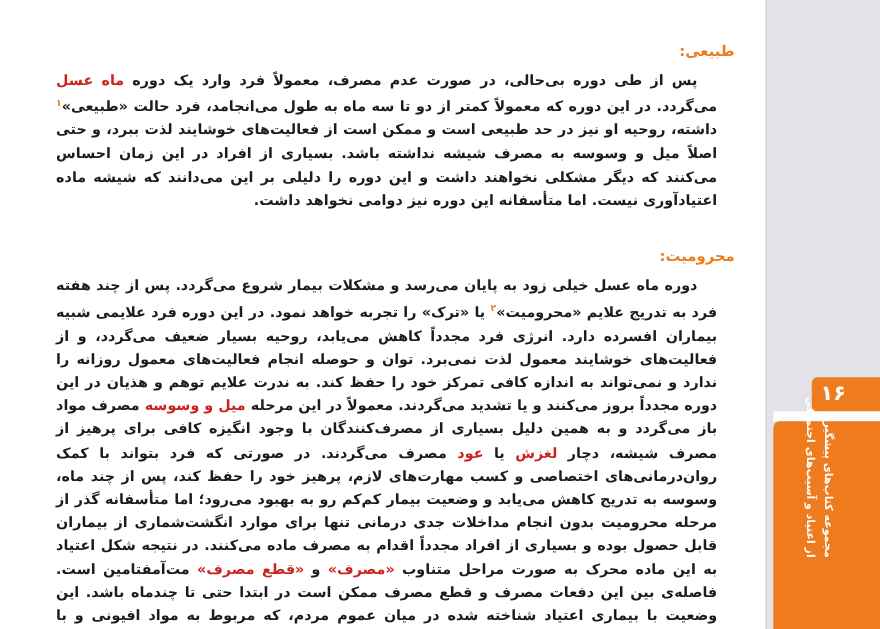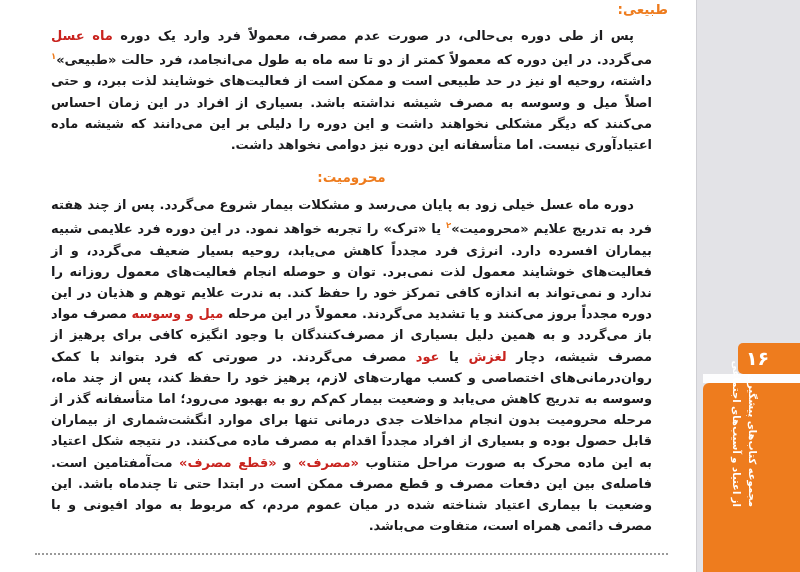--- a/index.html
+++ b/index.html
@@ -26,22 +26,22 @@
             background:var(--orange);border-radius:6px 0 0 0;}
   .series-title{position:absolute;left:57px;top:6px;width:118px;height:34px;
                 transform:rotate(90deg);transform-origin:0 0;
                 color:#fff;font-weight:bold;font-size:10px;line-height:16px;
                 direction:rtl;text-align:center;white-space:nowrap;}
 
   
   .content{position:absolute;left:35px;top:0;width:633px;direction:rtl;color:var(--body);}
   h2{font-size:13.5px;font-weight:bold;color:var(--orange);text-align:right;
      margin:0;padding:0;line-height:18px;}
-  h2.sec1{}
-  h2.sec2{margin-top:13px;text-align:center;}
+  h2.sec1{margin-top:38px;}
+  h2.sec2{margin-top:31px;}
   p.body-par{margin:7px 16px 0;font-size:13px;font-weight:bold;line-height:21.2px;
              text-align:justify;text-indent:18px;}
   p.body-par.second{margin-top:8px;}
   .seg-red{color:var(--red);}
   .seg-sup{color:var(--orange);font-size:8.5px;vertical-align:5px;font-weight:bold;}
 
   
   .divider{margin-top:17px;border-top:2px dotted var(--divider);height:0;width:633px;}
 </style>
 </head>

